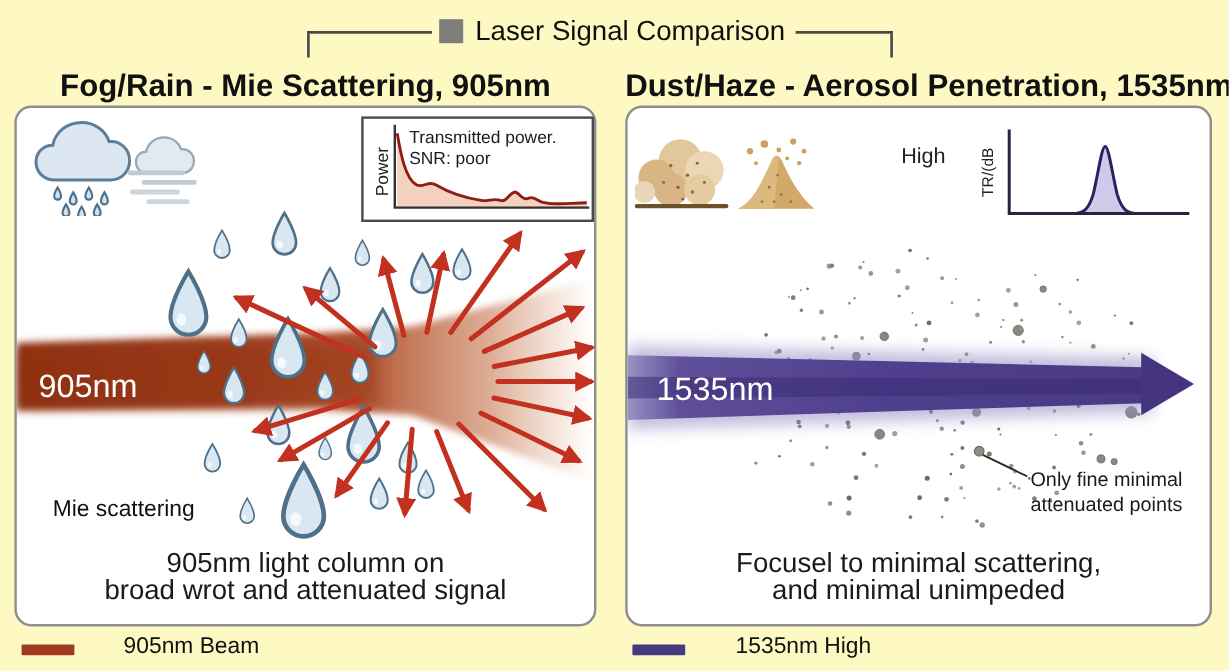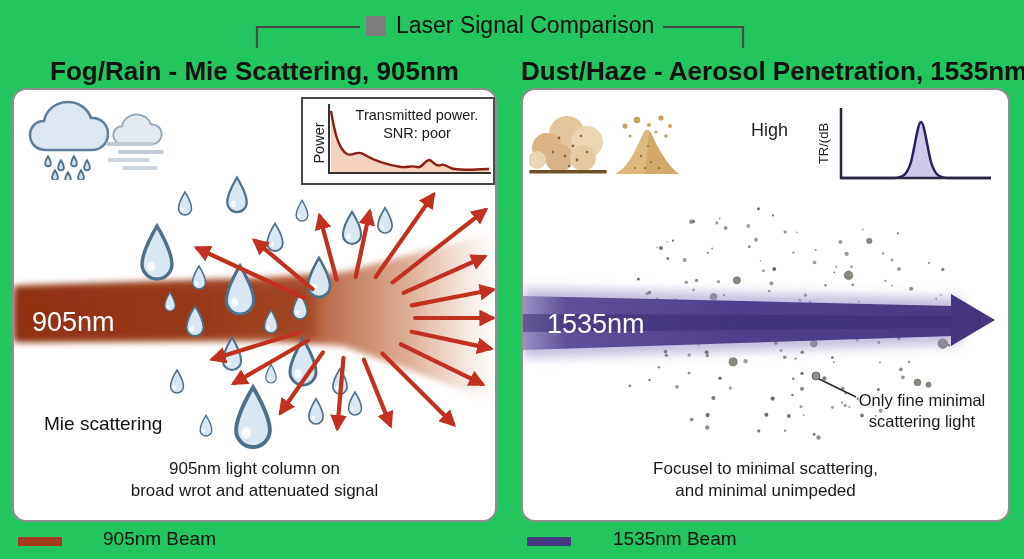--- a/index.html
+++ b/index.html
@@ -1,26 +1,26 @@
 <!DOCTYPE html>
 <html><head>
 <meta charset="utf-8">
 <style>
   html,body{margin:0;padding:0;background:#ffffff;}
-  .canvas{position:relative;width:1024px;height:559px;background:#22c55e;
+  .canvas{position:relative;width:1024px;height:559px;background:#fef9c3;
           font-family:"Liberation Sans",sans-serif;overflow:hidden;}
   .abs{position:absolute;}
   .hdr-title{font-size:23px;font-weight:500;color:#0f0f0f;white-space:nowrap;}
   .hdr-square{width:20px;height:20px;background:#7d7d7d;}
   .panel-title{font-weight:bold;font-size:26px;color:#111;text-align:center;white-space:nowrap;}
   .panel{border:2px solid #8e8e8e;border-radius:14px;background:#fff;box-sizing:border-box;}
   .inset{border:2px solid #4a4a4a;background:#fff;box-sizing:border-box;}
-  .inset-note{font-size:14.5px;color:#1a1a1a;text-align:center;line-height:1.25;}
+  .inset-note{font-size:14.5px;color:#1a1a1a;text-align:left;line-height:1.25;}
   .rot-label{transform:rotate(-90deg);transform-origin:center;text-align:center;color:#222;}
-  .caption{font-size:17px;color:#1a1a1a;text-align:center;line-height:22px;}
+  .caption{font-size:23px;color:#1a1a1a;text-align:center;line-height:22px;}
   .pointer-note{font-size:16.5px;color:#1a1a1a;text-align:center;line-height:21px;}
   .legend-label{font-size:19px;color:#111;white-space:nowrap;margin-left:33px;}
   .legend-swatch{height:9px;width:44px;border-radius:1px;}
   svg text{font-family:"Liberation Sans",sans-serif;}
 </style>
 </head>
 <body>
 
 <div class="canvas">
 
@@ -409,26 +409,26 @@
 
     <div class="abs" style="left:228px;top:30px;font-size:18px;color:#222;">High</div>
     <div class="abs rot-label" style="left:272px;top:46px;width:56px;font-size:13px;">TR/(dB</div>
     <svg class="abs" style="left:300px;top:14px;" width="170" height="84" viewBox="0 0 170 84">
       <path d="M18,74 L70,74 C80,74 84,71 88,58 C92,42 95,18 98,18 C101,18 104,42 108,58 C112,71 116,74 126,74 L168,74" fill="#cfcaea" stroke="#2b2160" stroke-width="2.5"></path>
       <path d="M18,4 L18,74 L168,74" fill="none" stroke="#2a2342" stroke-width="2.5"></path>
     </svg>
 
     <div class="abs pointer-note" style="left:318px;top:300px;width:162px;">
       <span>Only fine minimal</span><br>
-      <span>scattering light</span>
+      <span>attenuated points</span>
     </div>
 
     <div class="abs caption" style="left:0;top:368px;width:485px;">
       <span>Focusel to minimal scattering,</span><br>
       <span>and minimal unimpeded</span>
     </div>
   </div>
 
   <div class="abs legend-swatch" style="left:18px;top:537px;background:#a23a1c;"></div>
   <div class="abs legend-label" style="left:70px;top:528px;">905nm Beam</div>
   <div class="abs legend-swatch" style="left:527px;top:537px;background:#443a7f;"></div>
-  <div class="abs legend-label" style="left:580px;top:528px;">1535nm Beam</div>
+  <div class="abs legend-label" style="left:580px;top:528px;">1535nm High</div>
 </div>
 
 </body></html>

